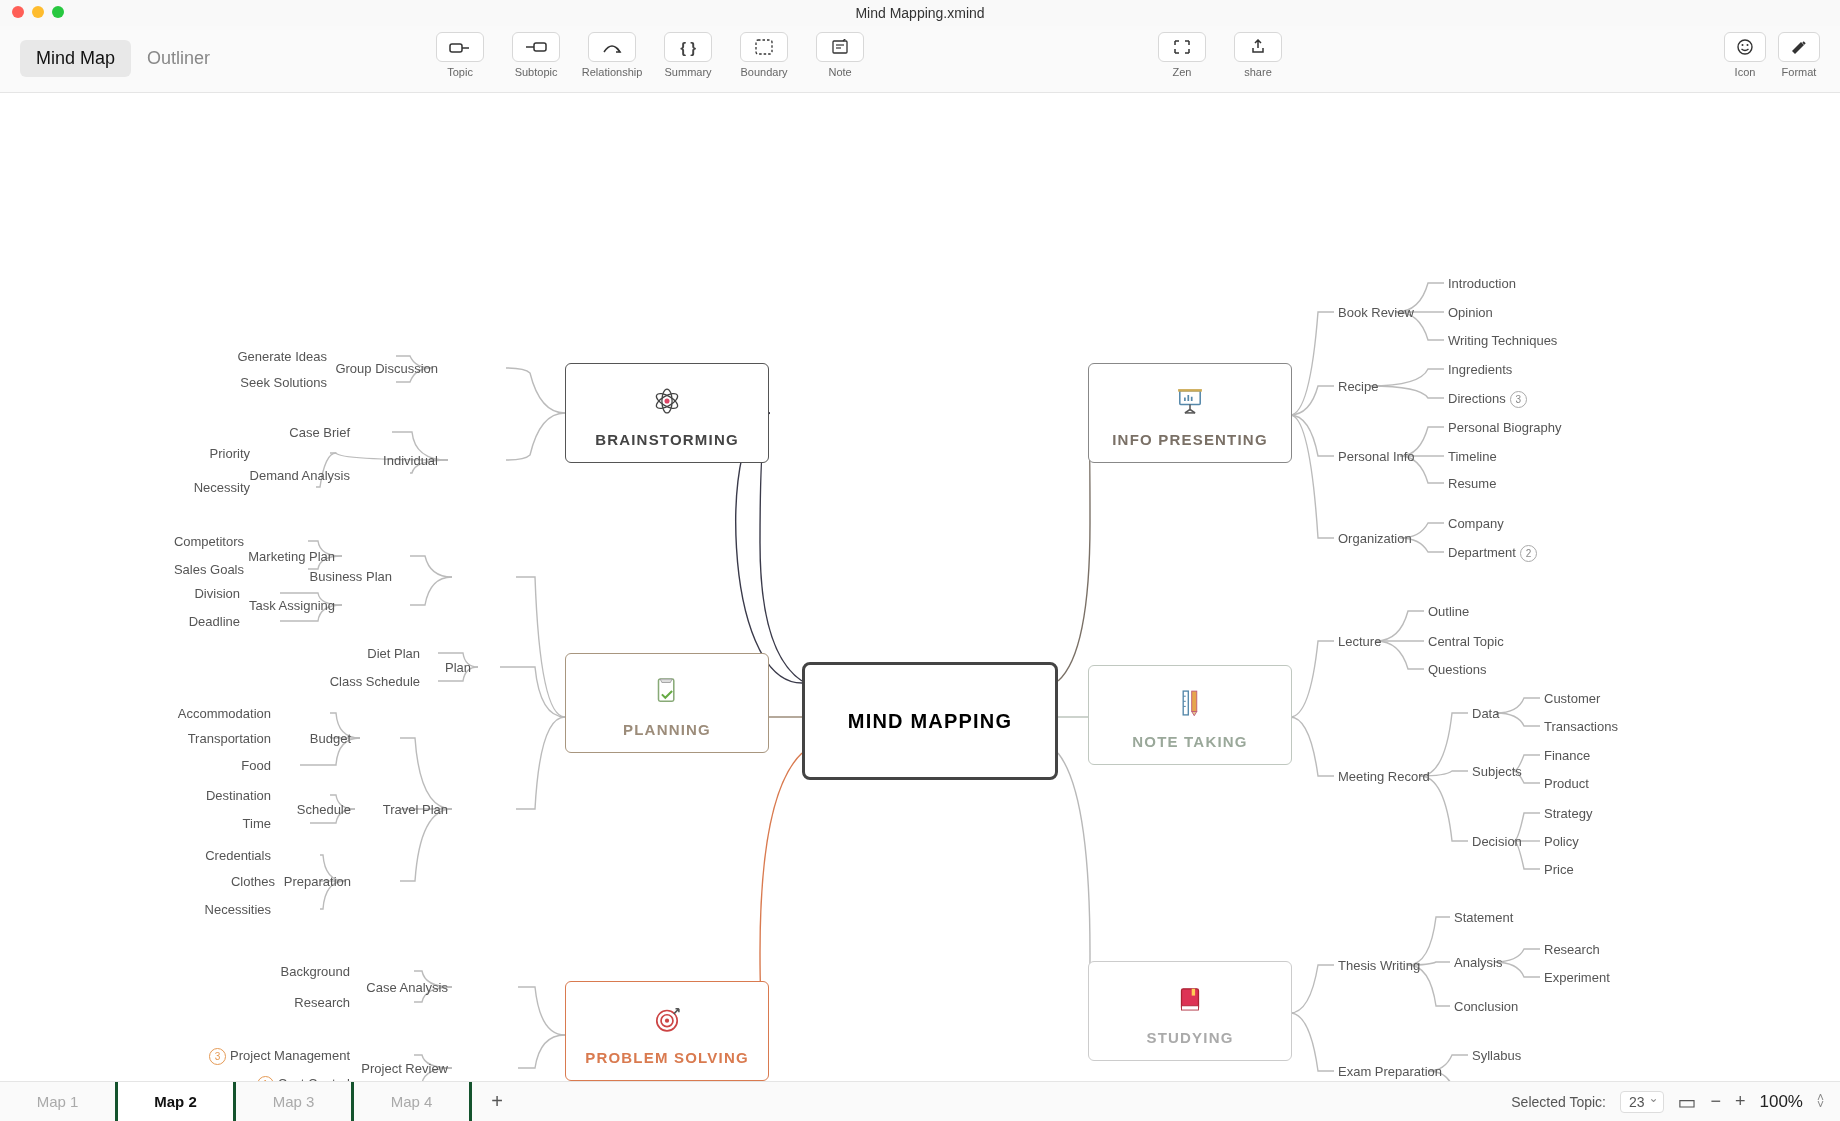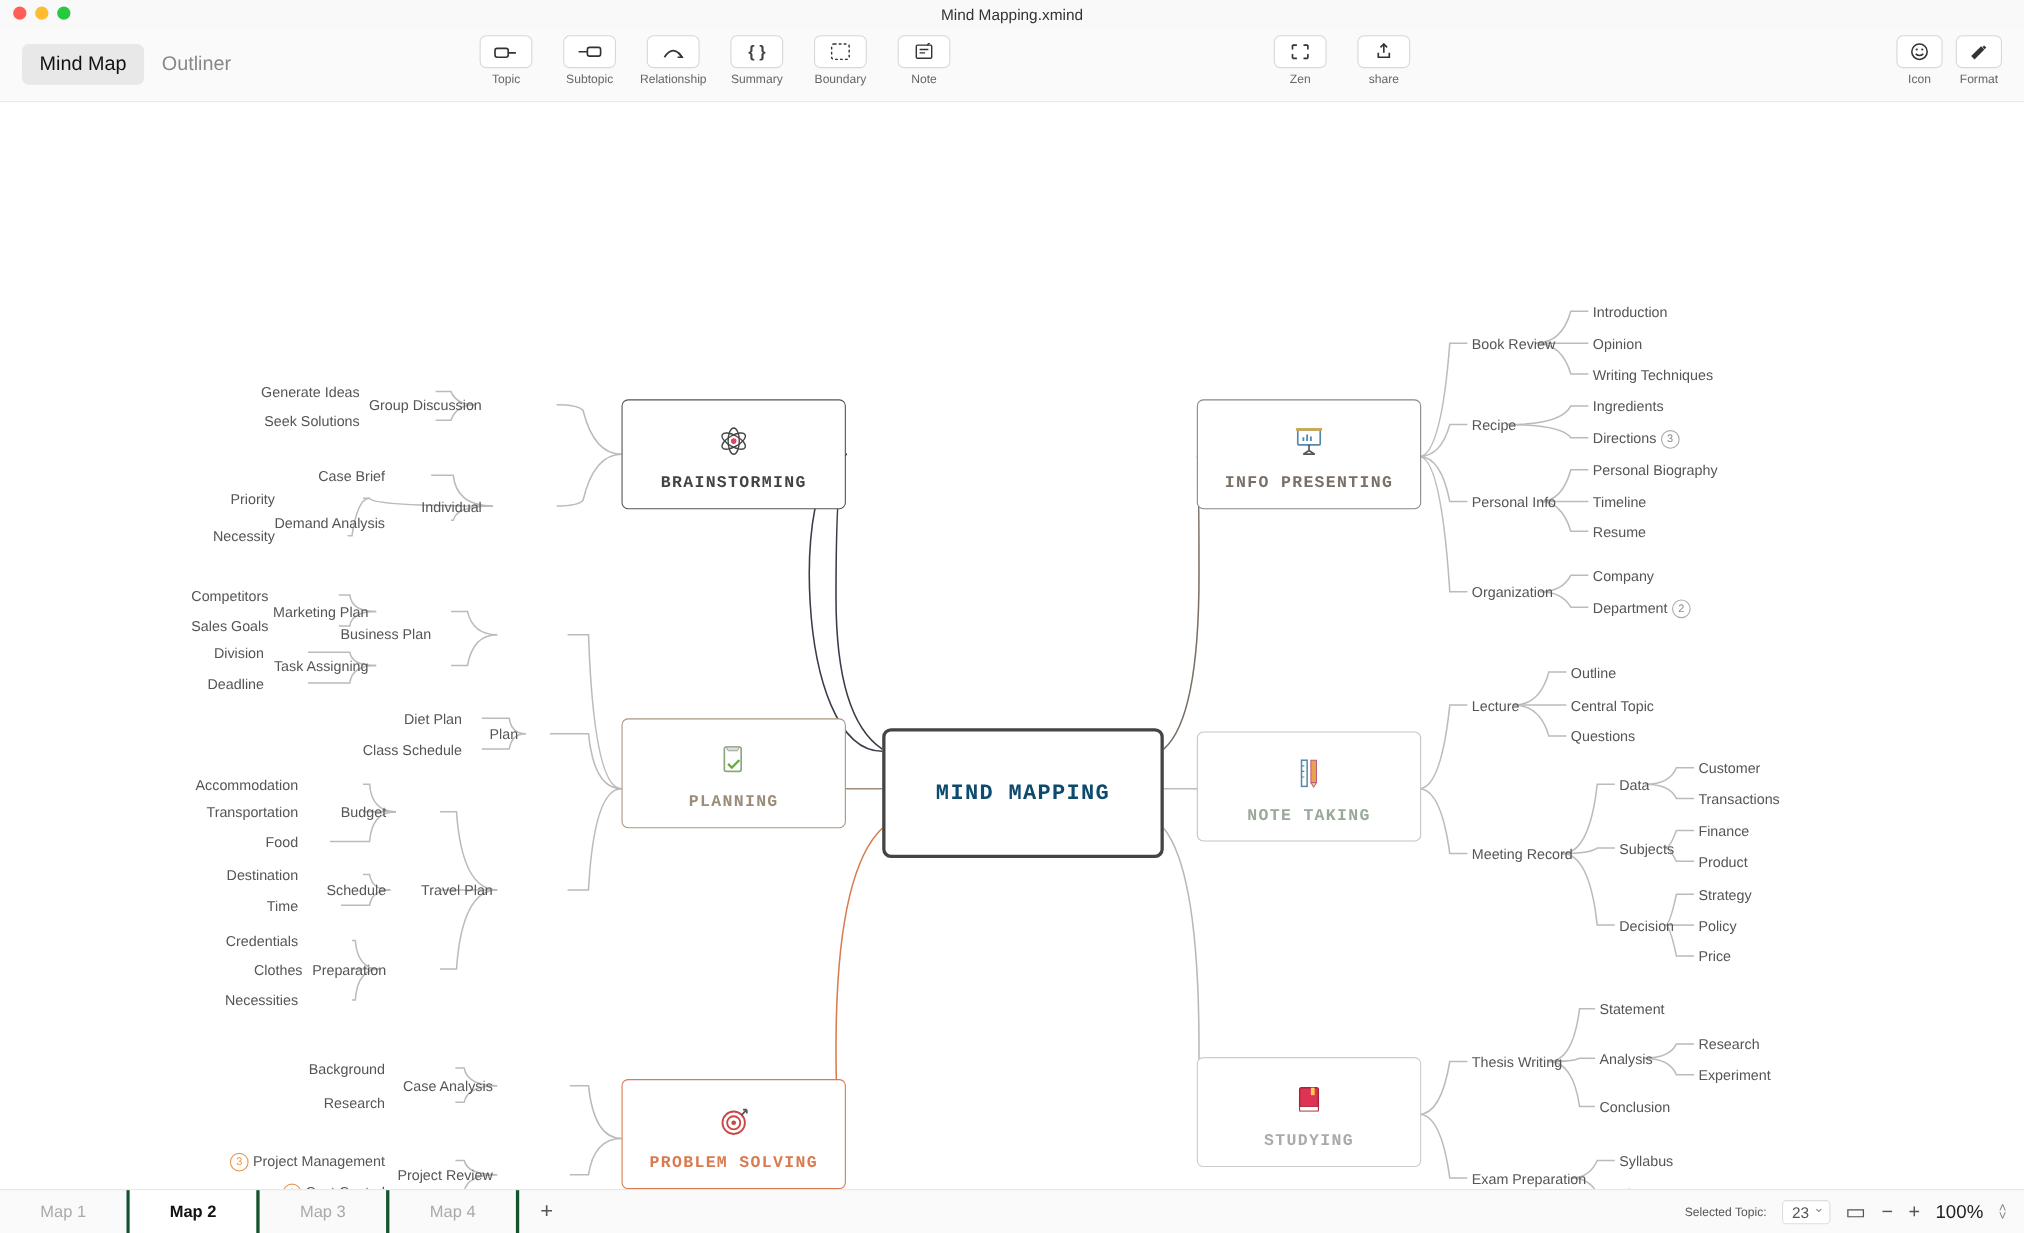--- a/index.html
+++ b/index.html
@@ -22,43 +22,43 @@
   .tg-right2{margin-right:18px;}
   .tbtn{display:flex;flex-direction:column;align-items:center;width:68px;}
   .tbtn .ico{width:46px;height:28px;border:1px solid #d8d8d8;border-radius:6px;background:#fff;display:flex;align-items:center;justify-content:center;font-size:16px;color:#444;}
   .tbtn .lbl{font-size:11px;color:#666;margin-top:4px;text-align:right;}
   .rbtn{display:flex;flex-direction:column;align-items:center;width:46px;}
   .rbtn .ico{width:40px;height:28px;border:1px solid #d8d8d8;border-radius:6px;background:#fff;display:flex;align-items:center;justify-content:center;font-size:16px;color:#444;}
   .rbtn .lbl{font-size:11px;color:#666;margin-top:4px;}
   
   .canvas{position:relative;width:1840px;height:990px;background:#fff;}
   .node{position:absolute;background:#fff;border:1.6px solid #999;border-radius:6px;display:flex;flex-direction:column;align-items:center;justify-content:center;box-sizing:border-box;}
-  .nlabel{font-size:15px;font-weight:700;letter-spacing:1.2px;margin-top:8px;font-family:Liberation Mono, monospace;}
+  .nlabel{font-size:15px;font-weight:700;letter-spacing:1.2px;margin-top:8px;}
   .central{left:802px;top:569px;width:256px;height:118px;border:3.5px solid #444;border-radius:8px;}
-  .central .nlabel{font-size:20px;margin-top:0;color:#0c4a6e;}
+  .central .nlabel{font-size:20px;margin-top:0;color:#000000;}
   .tnode{font-size:13px;color:#555;position:absolute;white-space:nowrap;}
   .tnode.r{text-align:left;}
   .tnode.l{text-align:right;}
   .badge{display:inline-flex;align-items:center;justify-content:center;width:15px;height:15px;border:1px solid #aaa;border-radius:50%;font-size:10px;color:#888;margin-left:4px;vertical-align:middle;}
   .badge.org{border-color:#e59a55;color:#e59a55;margin-right:4px;margin-left:0;}
   svg.lines{position:absolute;left:0;top:0;width:1840px;height:990px;pointer-events:none;}
   svg.lines path{fill:none;stroke:#bbb;stroke-width:1.4;}
   svg.lines path.b1{stroke:#3a3a4a;}
   svg.lines path.b2{stroke:#9c8c7a;}
   svg.lines path.b3{stroke:#d97a4f;}
   svg.lines path.b4{stroke:#7a7066;}
   svg.lines path.b5{stroke:#b8c0b8;}
   svg.lines path.b6{stroke:#b8b8b8;}
   
   .bottombar{position:absolute;left:0;bottom:0;width:1840px;height:39px;background:#fafafa;border-top:1px solid #e5e5e5;display:flex;align-items:center;font-size:15px;}
   .sheet{width:115px;height:39px;display:flex;align-items:center;justify-content:center;color:#aaa;border-right:3px solid #14532d;cursor:pointer;}
   .sheet.active{color:#111;font-weight:600;background:#fff;}
   .addsheet{width:50px;height:39px;display:flex;align-items:center;justify-content:center;color:#555;font-size:20px;cursor:pointer;}
   .bottomright{margin-left:auto;display:flex;align-items:center;gap:14px;margin-right:16px;color:#555;}
-  .sel{font-size:11px;}
+  .sel{font-size:14px;}
   .dropdown{border:1px solid #ddd;border-radius:4px;padding:2px 18px 2px 8px;position:relative;background:#fff;font-size:14px;}
   .dropdown::after{content:'⌄';position:absolute;right:4px;top:-1px;color:#888;font-size:12px;}
   .zbtn{font-size:18px;color:#555;cursor:pointer;}
   .zoom{font-size:17px;color:#222;}
   .zoomspin{font-size:12px;color:#888;line-height:7px;display:flex;flex-direction:column;}
   .ni{width:44px;height:44px;display:flex;align-items:center;justify-content:center;}
   .ni svg{width:34px;height:34px;}
 </style>
 </head>
 <body>

